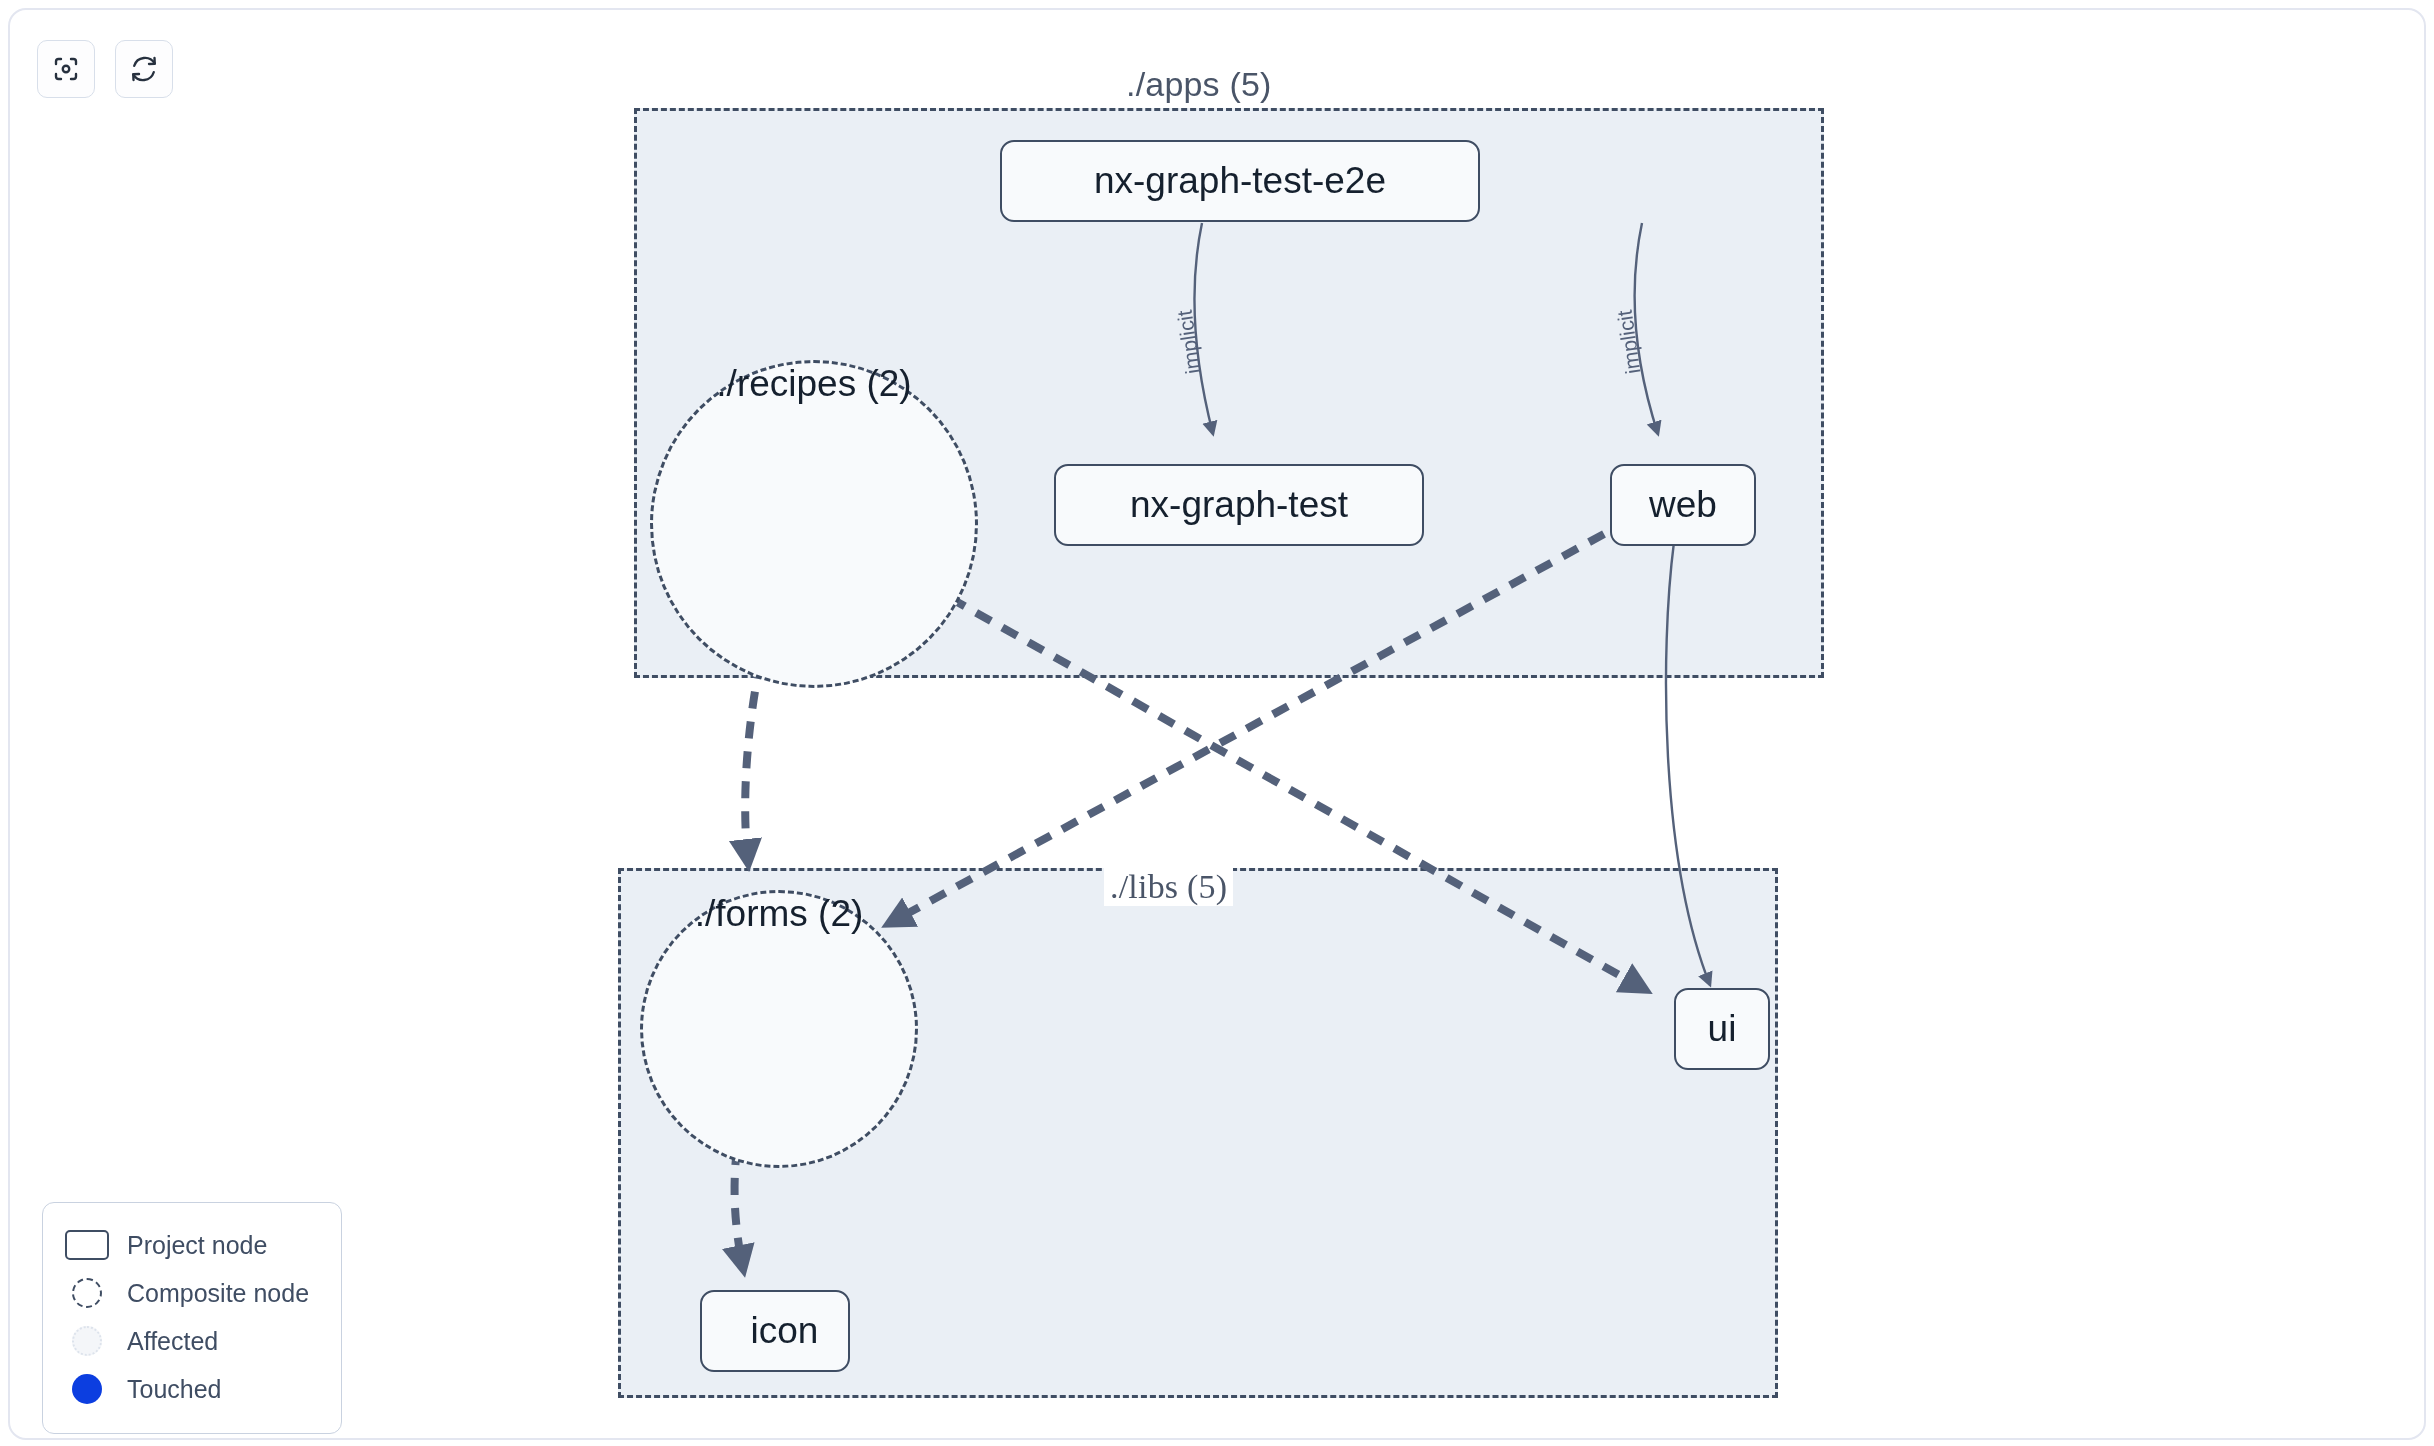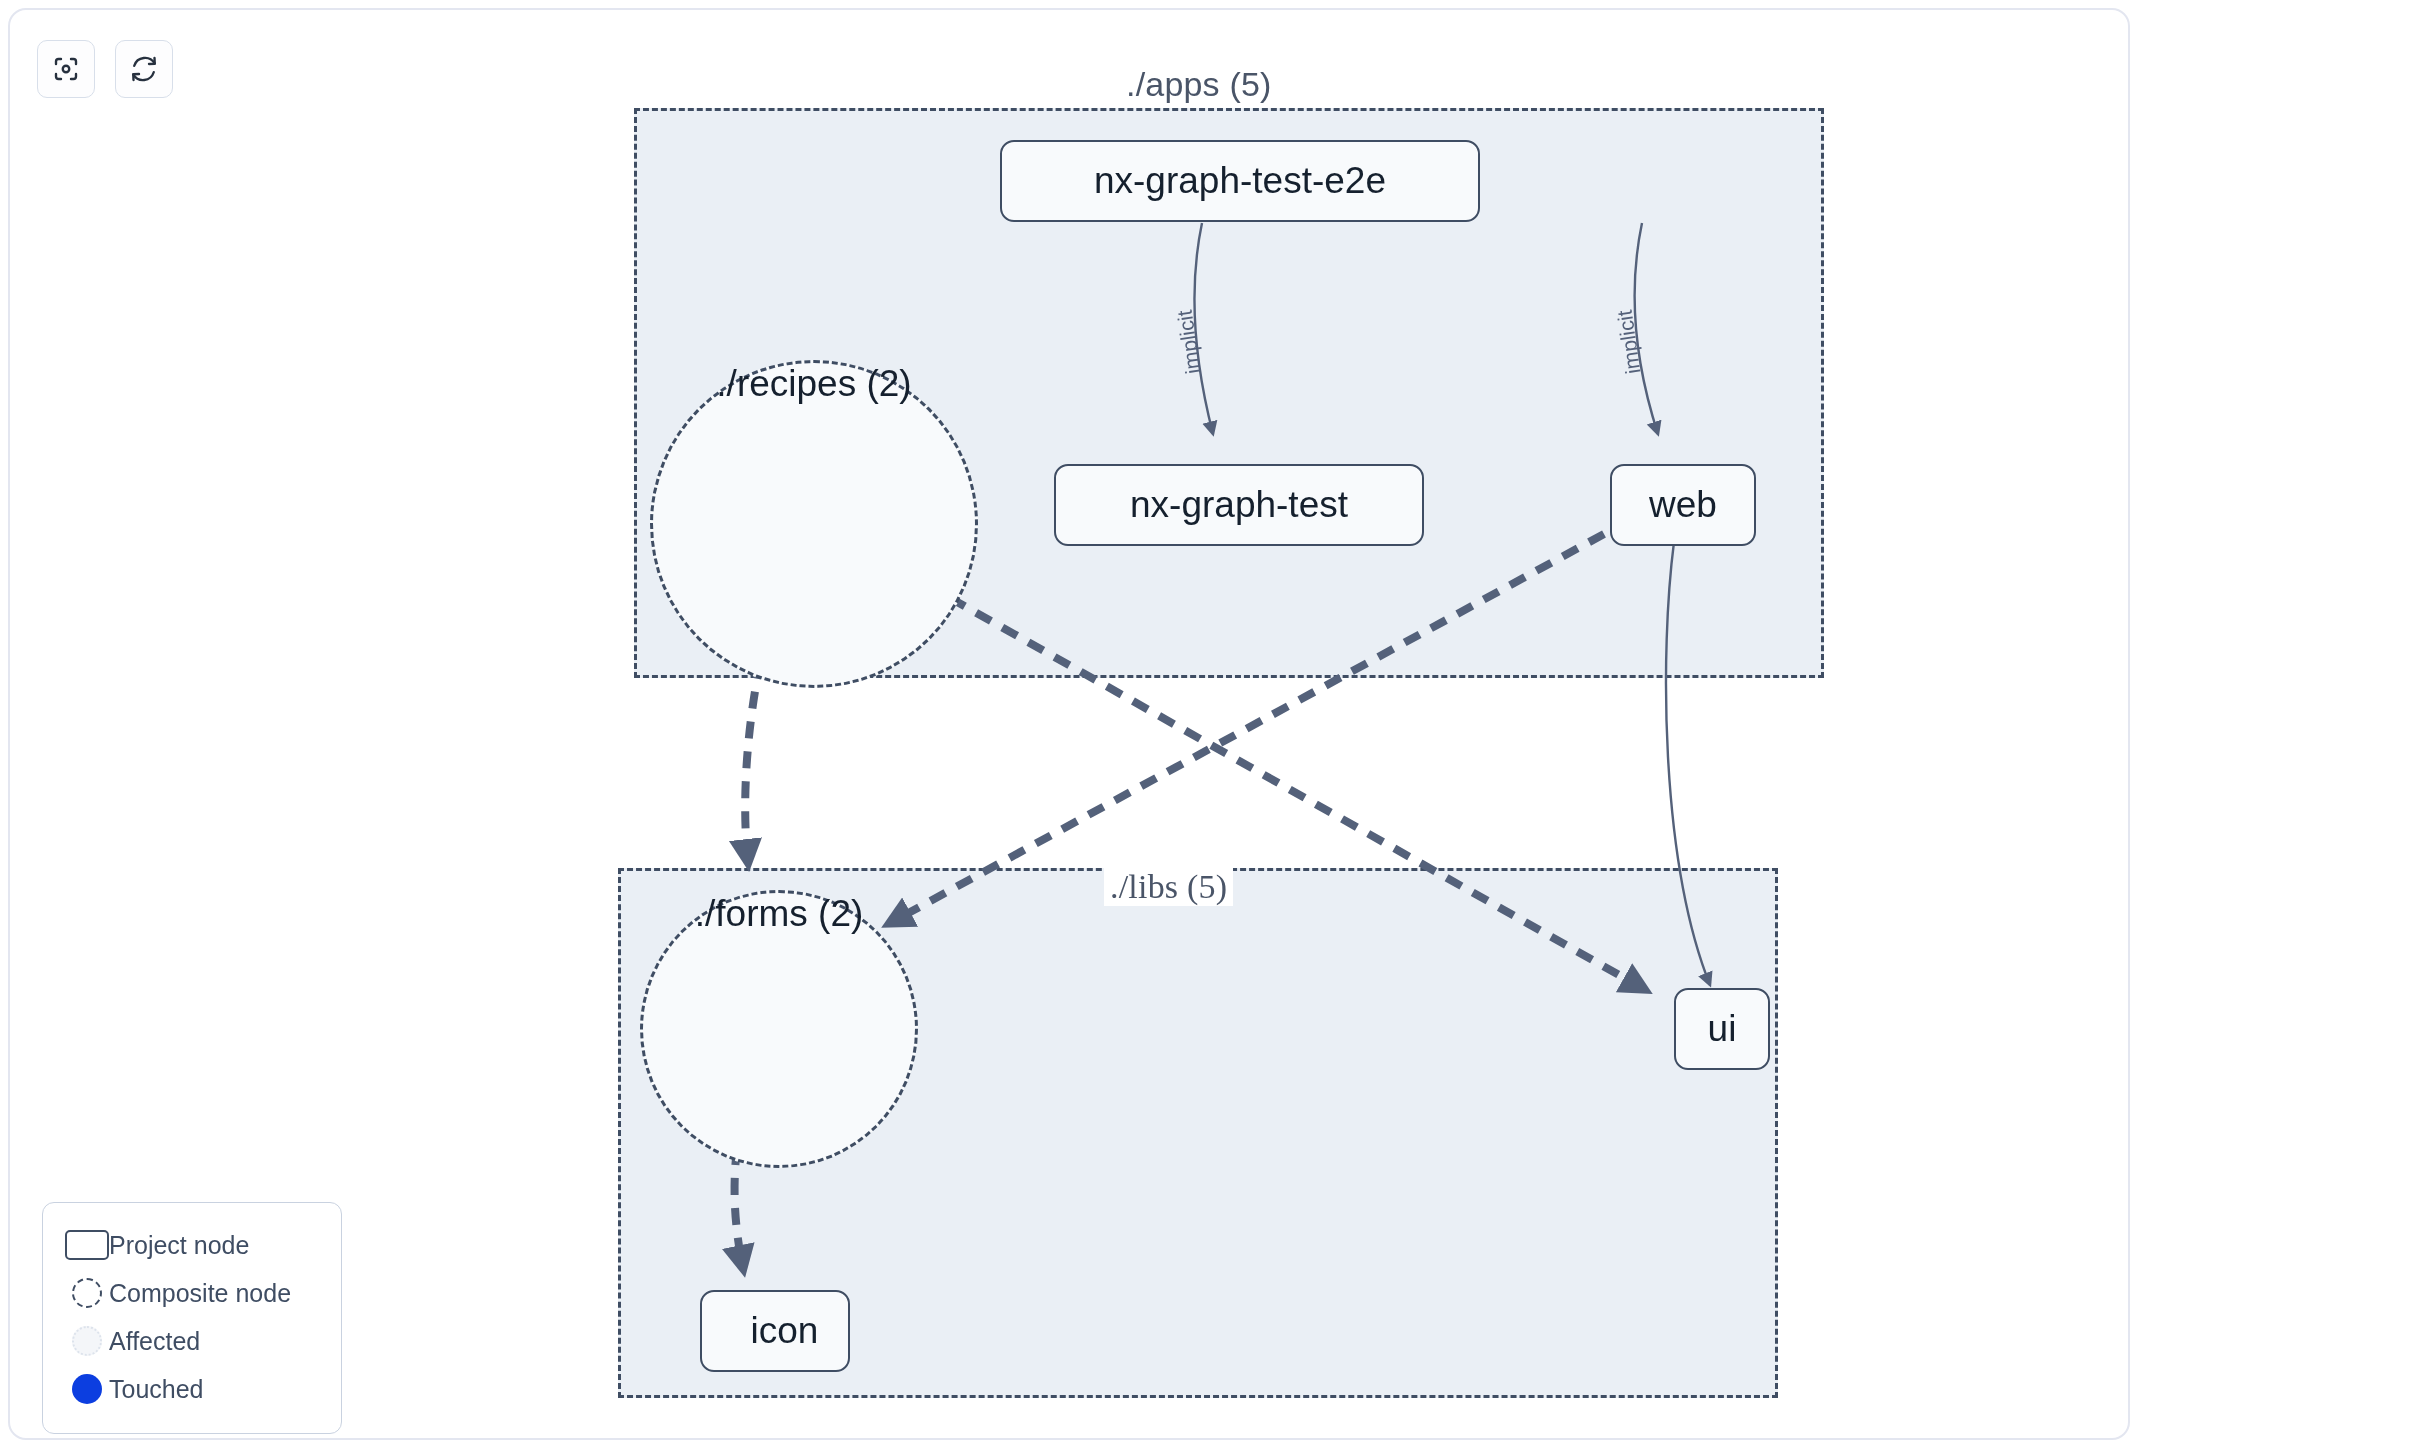--- a/index.html
+++ b/index.html
@@ -17,21 +17,21 @@
     width: 2434px;
     height: 1446px;
     background: #ffffff;
   }
 
   
   .graph-panel {
     position: absolute;
     left: 8px;
     top: 8px;
-    width: 2122px;
+    width: 2418px;
     height: 1432px;
     background: #ffffff;
     border: 2px solid #e3e6f0;
     border-radius: 18px;
     overflow: hidden;
   }
 
   
   .toolbar {
     position: absolute;
@@ -133,20 +133,21 @@
     border: 1.5px solid #c9d2e0;
     border-radius: 12px;
     background: #ffffff;
     padding: 18px 20px 20px 22px;
     z-index: 50;
   }
   .legend-row {
     display: flex;
     align-items: center;
     height: 48px;
+    gap: 18px;
   }
   .legend-text {
     font-size: 25px;
     color: #3f4d63;
     white-space: nowrap;
   }
   .swatch { width: 44px; display: flex; align-items: center; justify-content: center; flex: none; }
   .sw-rect {
     width: 44px; height: 30px;
     border: 2.5px solid #3f4d63;

